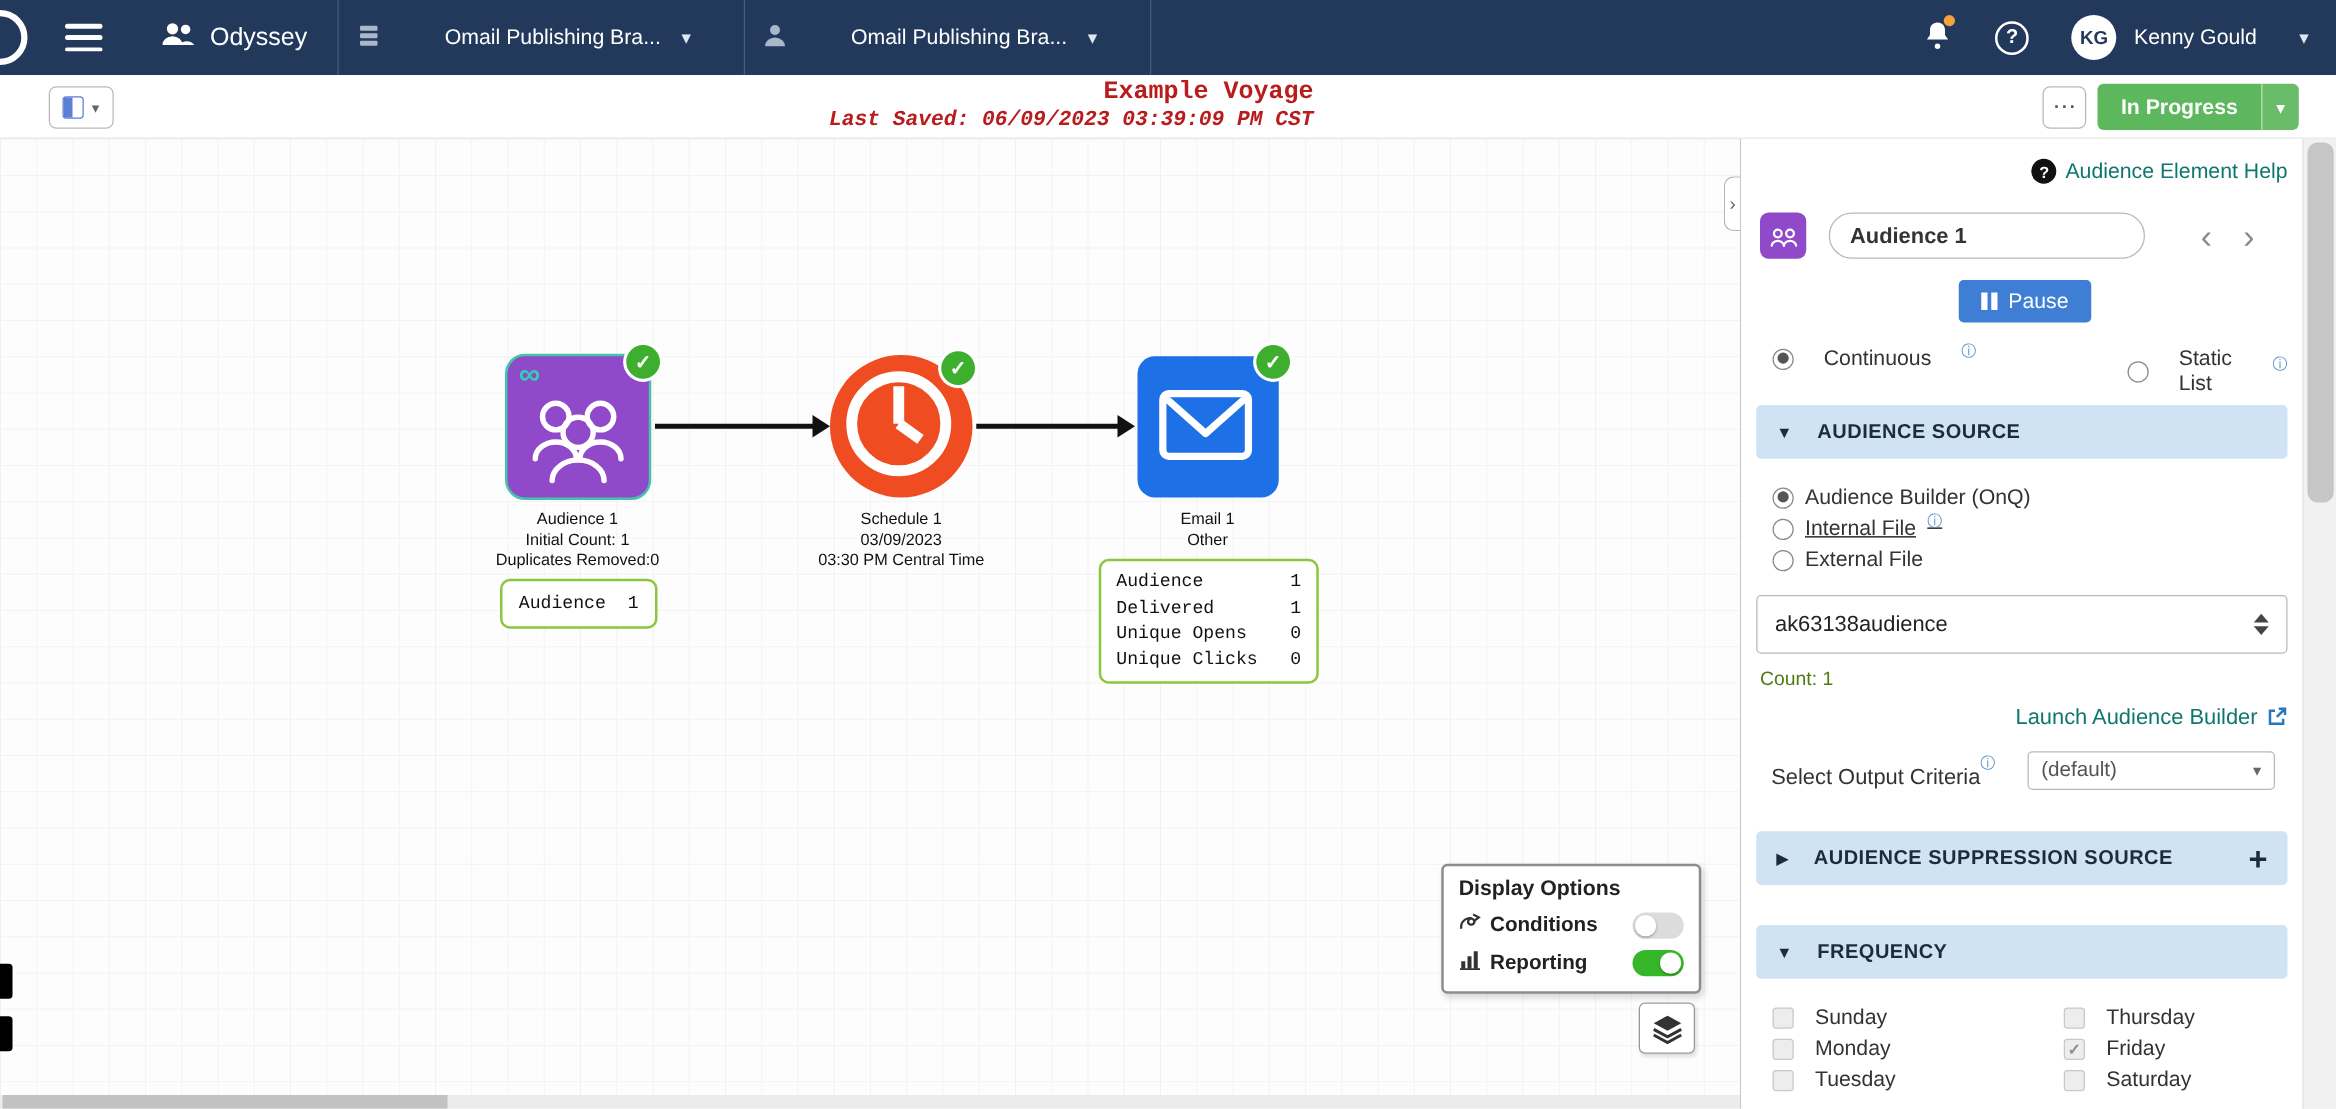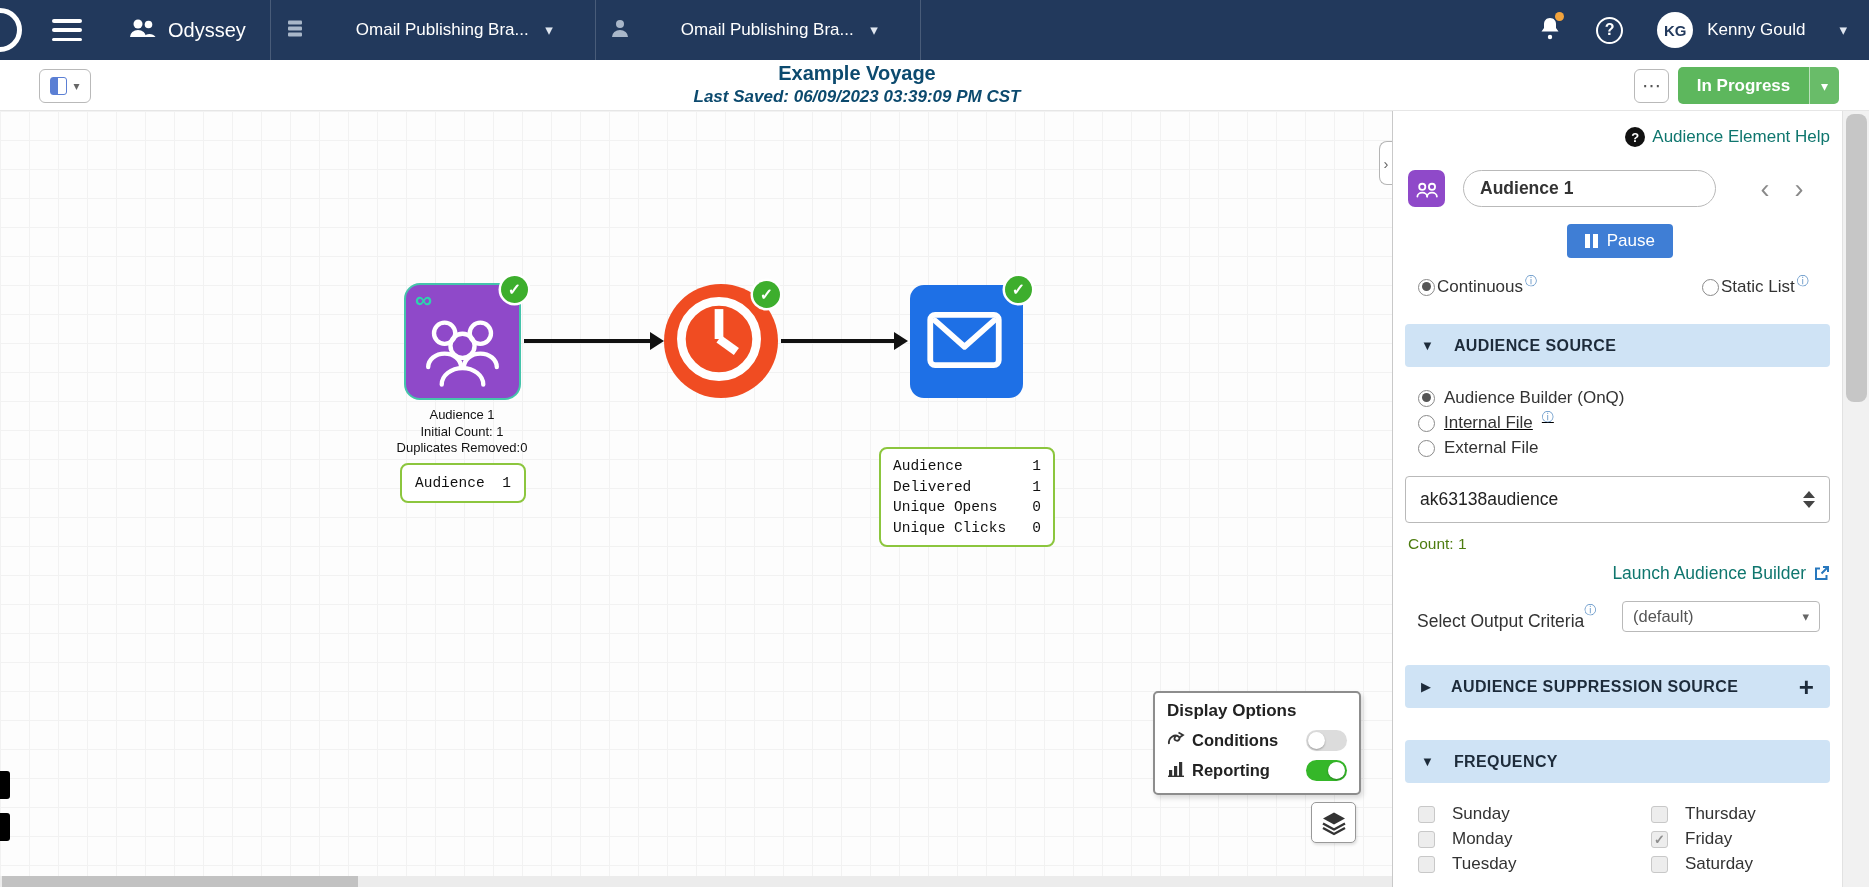--- a/index.html
+++ b/index.html
@@ -36,21 +36,21 @@
   
   .toolbar { position:absolute; top:60px; left:0; width:1869px; height:51px; background:#fff;
     border-bottom:1px solid #e6e6e6; z-index:20; }
   .view-btn { position:absolute; left:39px; top:9px; width:52px; height:34px; background:#fff;
     border:1px solid #b9b9b9; border-radius:6px; display:flex; align-items:center;
     justify-content:center; gap:6px; cursor:pointer; }
   .panel-glyph { width:17px; height:18px; border:1.5px solid #5b7fd4; border-radius:3px; display:flex; }
   .panel-glyph i { display:block; width:7px; background:#5b7fd4; }
   .view-caret { font-size:12px; color:#666; }
   .title-block { position:absolute; left:857px; top:2px; transform:translateX(-50%);
-    text-align:center; font-family:Liberation Sans, sans-serif; color:#0c4a6e; white-space:nowrap; }
+    text-align:right; font-family:Liberation Mono, monospace; color:#b91c1c; white-space:nowrap; }
   .voyage-title { font-size:20px; font-weight:bold; }
   .last-saved { font-size:17px; font-weight:bold; font-style:italic; margin-top:2px; }
   .more-btn { position:absolute; left:1634px; top:9px; width:35px; height:34px; background:#fff;
     border:1px solid #b9b9b9; border-radius:6px; color:#555; font-size:19px; line-height:30px;
     text-align:center; cursor:pointer; }
   .status-btn { position:absolute; left:1678px; top:7px; width:161px; height:37px;
     background:#5db75d; border-radius:5px; display:flex; color:#fff; cursor:pointer; overflow:hidden; }
   .status-main { flex:1; display:flex; align-items:center; justify-content:center;
     font-size:17px; font-weight:bold; }
   .status-caret { width:30px; display:flex; align-items:center; justify-content:center;
@@ -157,21 +157,21 @@
     background:#3f7ed5; border:none; border-radius:4px; color:#fff; font-size:17px;
     display:flex; align-items:center; justify-content:center; gap:9px; cursor:pointer; }
   .pause-bars { display:flex; gap:3.5px; }
   .pause-bars i { display:block; width:4.5px; height:14px; background:#fff; }
 
   .radio { width:17px; height:17px; border:1.5px solid #8a8a8a; border-radius:50%;
     background:#fff; flex:0 0 auto; cursor:pointer; }
   .radio.sel::after { content:""; display:block; width:9px; height:9px; margin:2.5px;
     border-radius:50%; background:#555; }
   .mode-row { position:absolute; left:25px; top:166px; right:12px; height:22px; }
-  .mode-g { position:absolute; top:0; display:flex; align-items:center; gap:2px; }
+  .mode-g { position:absolute; top:0; display:flex; align-items:center; gap:24px; }
   .g1 { left:0; } .g2 { left:284px; }
   .opt-label { font-size:17px; color:#333; }
   .info-sup { font-size:12px; color:#5b8fc4; vertical-align:super; position:relative; top:-6px; }
 
   .section-hdr { position:absolute; left:12px; width:425px; height:43px; background:#cfe3f5;
     border-radius:4px; display:flex; align-items:center; padding:0 16px; gap:20px; cursor:pointer; }
   .sec-tri { font-size:13px; color:#1d2b3a; }
   .sec-label { font-size:16px; font-weight:bold; color:#1d2b3a; letter-spacing:0.4px; }
   .sec1 { top:213px; } .sec2 { top:554px; } .sec3 { top:629px; }
   .sec-plus { margin-left:auto; font-size:26px; font-weight:bold; color:#1d2b3a; line-height:26px;
@@ -326,20 +326,29 @@
           <polyline points="26,37 56.5,64 87,37" fill="none" stroke="#fff" stroke-width="6" stroke-linejoin="round" stroke-linecap="round"></polyline>
         </svg>
         <span class="badge badge-tr">✓</span>
       </div>
 
       <div class="node-label lbl-aud">
         <div>Audience 1</div>
         <div>Initial Count: 1</div>
         <div>Duplicates Removed:0</div>
       </div>
+      <div class="node-label lbl-sch">
+        <div>Schedule 1</div>
+        <div>03/09/2023</div>
+        <div>03:30 PM Central Time</div>
+      </div>
+      <div class="node-label lbl-eml">
+        <div>Email 1</div>
+        <div>Other</div>
+      </div>
 
       <div class="stat-box stat-aud">
         <span>Audience</span>
         <span>1</span>
       </div>
 
       <div class="stat-box stat-eml">
         <div class="stat-row">
           <span>Audience</span>
           <span>1</span>

